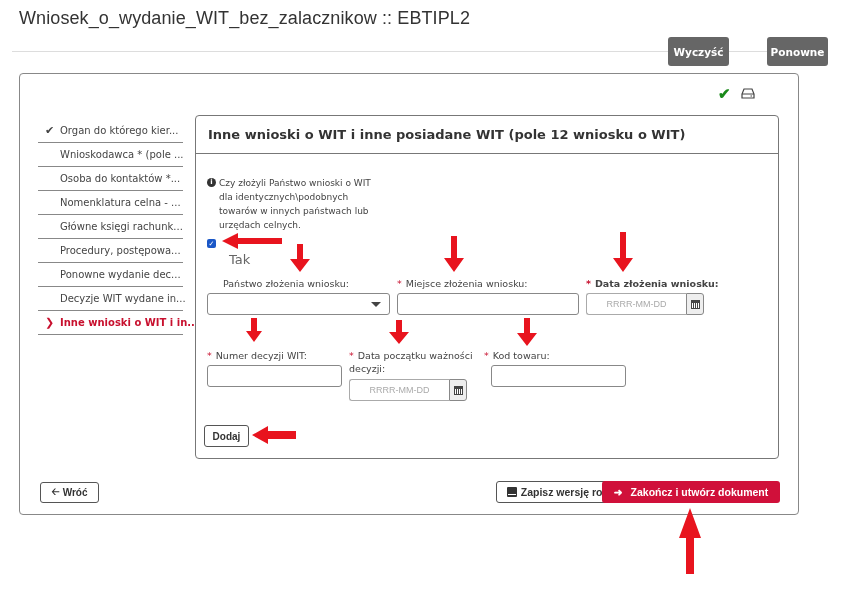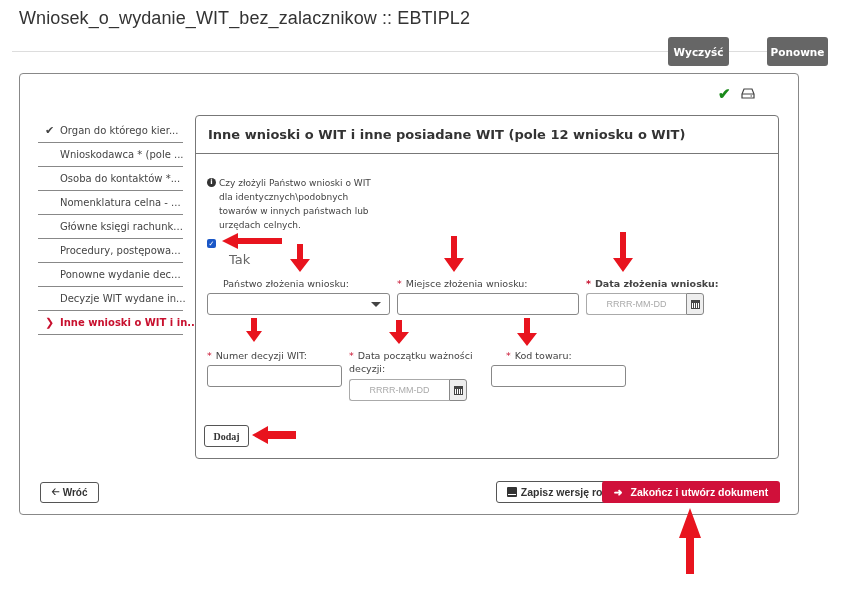--- a/index.html
+++ b/index.html
@@ -87,21 +87,21 @@
   .cal-btn {
     width: 18px; height: 22px; border: 1px solid #888; border-radius: 0 3px 3px 0; background: #eee;
     display: flex; align-items: center; justify-content: center;
   }
   .cal-glyph { width: 9px; height: 9px; border: 1px solid #444; border-top-width: 3px; background:
     repeating-linear-gradient(90deg, #fff 0 1px, #444 1px 2px); }
 
   .add-btn {
     position: absolute; left: 8px; top: 309px; width: 45px; height: 22px;
     border: 1px solid #555; border-radius: 3px; background: #fff;
-    font-family: Liberation Serif, serif; font-weight: bold; font-size: 10px; color: #333;
+    font-family: Liberation Sans, sans-serif; font-weight: bold; font-size: 10px; color: #333;
     display: flex; align-items: center; justify-content: center;
   }
 
   .back-btn {
     position: absolute; left: 40px; top: 482px; width: 59px; height: 21px;
     border: 1px solid #555; border-radius: 3px; background: #fff;
     font-family: "Liberation Sans", sans-serif; font-weight: bold; font-size: 10px; color: #333;
     display: flex; align-items: center; justify-content: center; gap: 3px;
   }
   .draft-btn {
@@ -212,21 +212,21 @@
   <div class="flabel" style="left:153px; top:233px; width:130px;">
     <span class="req">*</span><span>Data początku ważności decyzji:</span>
   </div>
   <div class="date-wrap" style="left:153px; top:263px;">
     <div class="date-input">RRRR-MM-DD</div>
     <div class="cal-btn">
       <span class="cal-glyph"></span>
     </div>
   </div>
 
-  <div class="flabel" style="left:310px; top:233px;">
+  <div class="flabel" style="left:288px; top:233px;">
     <span class="req">*</span><span>Kod towaru:</span>
   </div>
   <div class="finput" style="left:295px; top:249px; width:135px;"></div>
 
   <button class="add-btn">Dodaj</button>
 </section>
 
 <button class="back-btn">
   <span>🡠</span>
   <span>Wróć</span>

